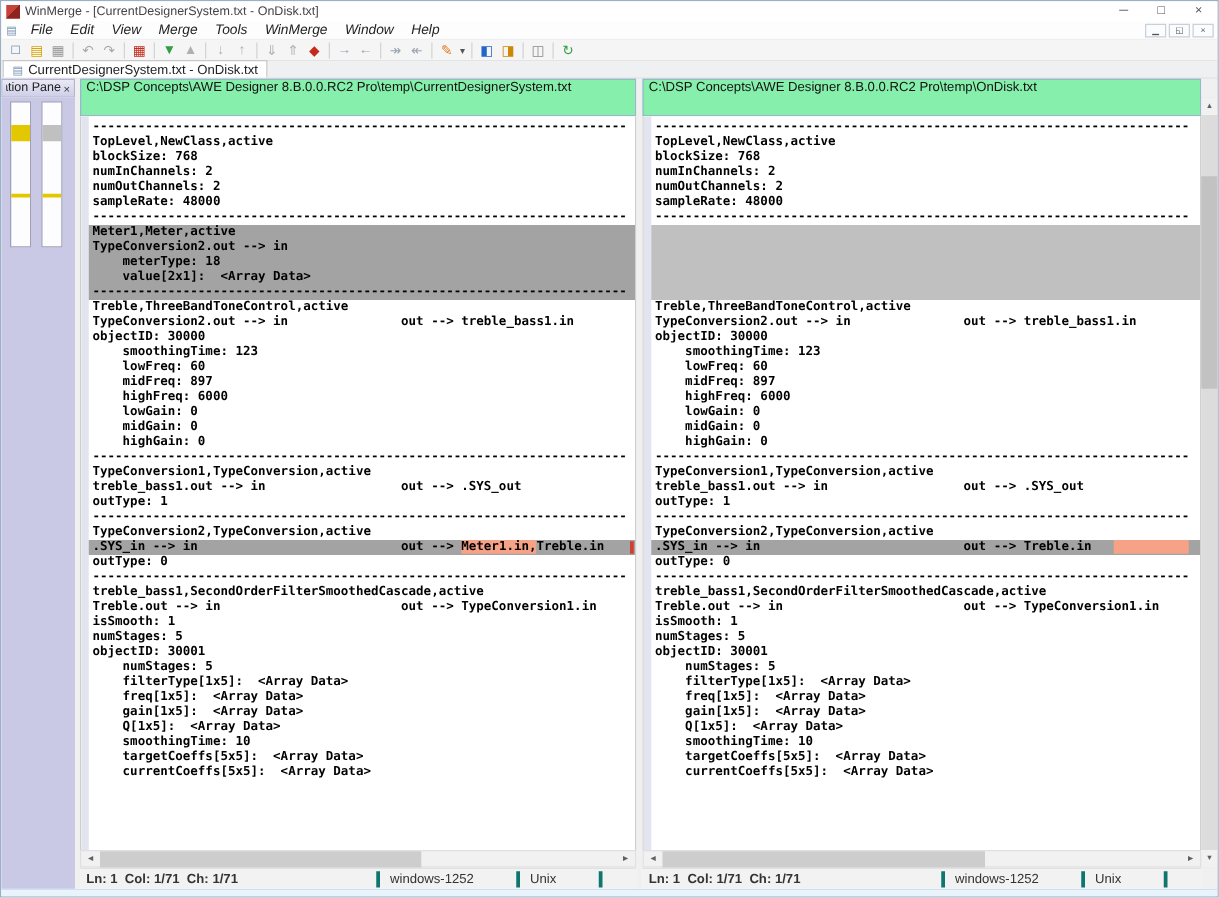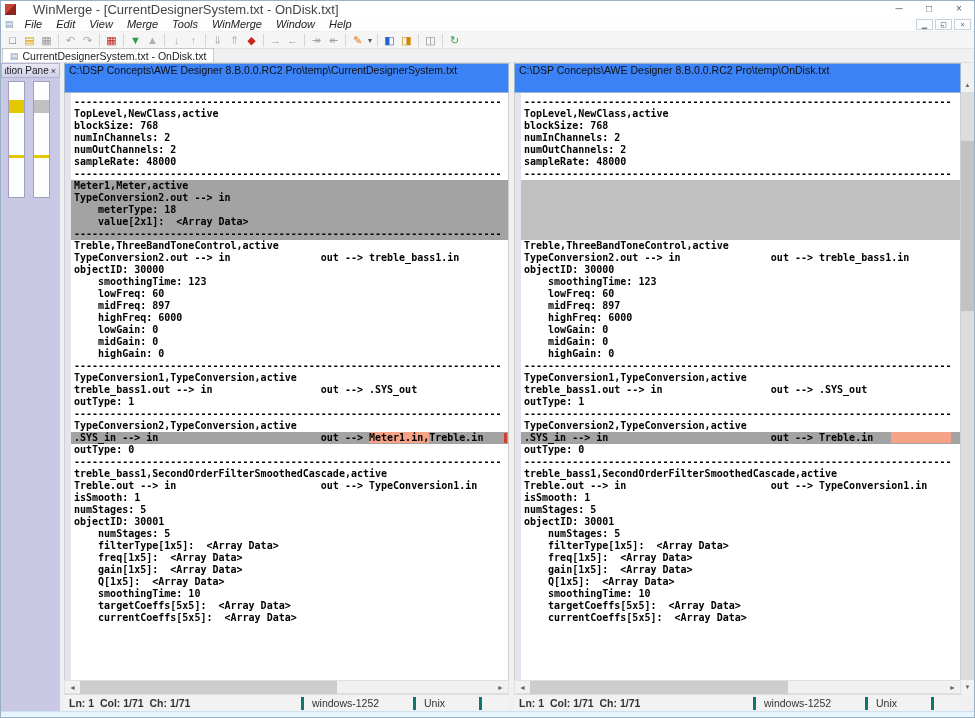--- a/index.html
+++ b/index.html
@@ -3,21 +3,21 @@
 <meta charset="utf-8">
 <style>
   * { margin:0; padding:0; box-sizing:border-box; }
   html,body { width:975px; height:718px; }
   body { font-family:"Liberation Sans", sans-serif; background:#f0f0f0; }
   #app { position:relative; width:975px; height:718px; background:#fff; overflow:hidden; border:1px solid #9ab0c4; }
 
   
   .titlebar { height:16px; background:#fff; display:flex; align-items:center; padding-left:4px; }
   .title-icon { width:11px; height:11px; background:linear-gradient(135deg,#c8433a 50%,#8f231d 50%); flex:0 0 auto; }
-  .title-text { font-size:13px; color:#444; margin-left:17px; white-space:nowrap; flex:1; }
+  .title-text { font-size:10px; color:#444; margin-left:4px; white-space:nowrap; flex:1; }
   .win-controls { display:flex; }
   .win-btn { width:30px; text-align:center; font-size:10px; color:#555; line-height:16px; }
 
   
   .menubar { height:15px; background:#fdfdfd; display:flex; align-items:center; border-bottom:1px solid #f0f0f0; }
   .mdi-doc-icon { font-size:9px; color:#7a95b6; padding:0 4px; }
   .menu-items { display:flex; flex:1;font-style:italic; }
   .menu-item { font-size:11px; color:#222; padding:0 7px; line-height:15px; }
   .mdi-controls { display:flex; gap:2px; margin-right:3px; }
   .mdi-btn { width:17px; height:11px; border:1px solid #c8d0da; background:#fbfcfd; font-size:7px; line-height:9px; text-align:center; color:#555; }
@@ -43,21 +43,21 @@
   .loc-body { flex:1; background:#c9c9e6; position:relative; }
   .loc-bar { position:absolute; top:3px; width:17px; height:117px; background:#fdfdfd; border:1px solid #9f9fbe; }
   .loc-bar.b1 { left:7px; } .loc-bar.b2 { left:32px; }
   .loc-band { position:absolute; left:0; right:0; }
 
   .col-gap { width:4px; background:#f0f0f0; }
   .col-split { width:5px; background:#f0f0f0; }
 
   .pane-col { display:flex; flex-direction:column; }
   .pane-col.left { width:446px; } .pane-col.right { width:448px; }
-  .pane-header { height:31px; background:#3b82f6; border:1px solid #9ab6cf; font-size:10.5px; color:#111; line-height:13px; padding:0 4px; white-space:nowrap; overflow:hidden; }
+  .pane-header { height:31px; background:#86efac; border:1px solid #9ab6cf; font-size:10.5px; color:#111; line-height:13px; padding:0 4px; white-space:nowrap; overflow:hidden; }
   .pane-body { height:601px; background:#fff; border-left:1px solid #cfcfcf; border-right:1px solid #cfcfcf; position:relative; padding-top:3px; overflow:hidden; }
   .margin-strip { position:absolute; left:0; top:0; bottom:0; width:6px; background:#e2e4f0; }
   .line { height:12px; line-height:12px; font-family:"DejaVu Sans Mono","Liberation Mono",monospace; font-weight:bold; font-size:10px; color:#000; white-space:pre; margin-left:6px; padding-left:3px; position:relative; overflow:hidden; }
   .bg-diff { background:#a3a3a3; }
   .bg-gap  { background:#c0c0c0; }
   .bg-word { background:#f5a287; }
   .eol-mark { position:absolute; right:1px; top:1px; width:3px; height:10px; background:#d23f31; }
 
   .hscroll { height:15px; background:#f1f1f1; position:relative; border:1px solid #e0e0e0; }
   .hs-arrow { position:absolute; top:0; width:15px; height:13px; font-size:7px; color:#606060; text-align:center; line-height:13px; }

